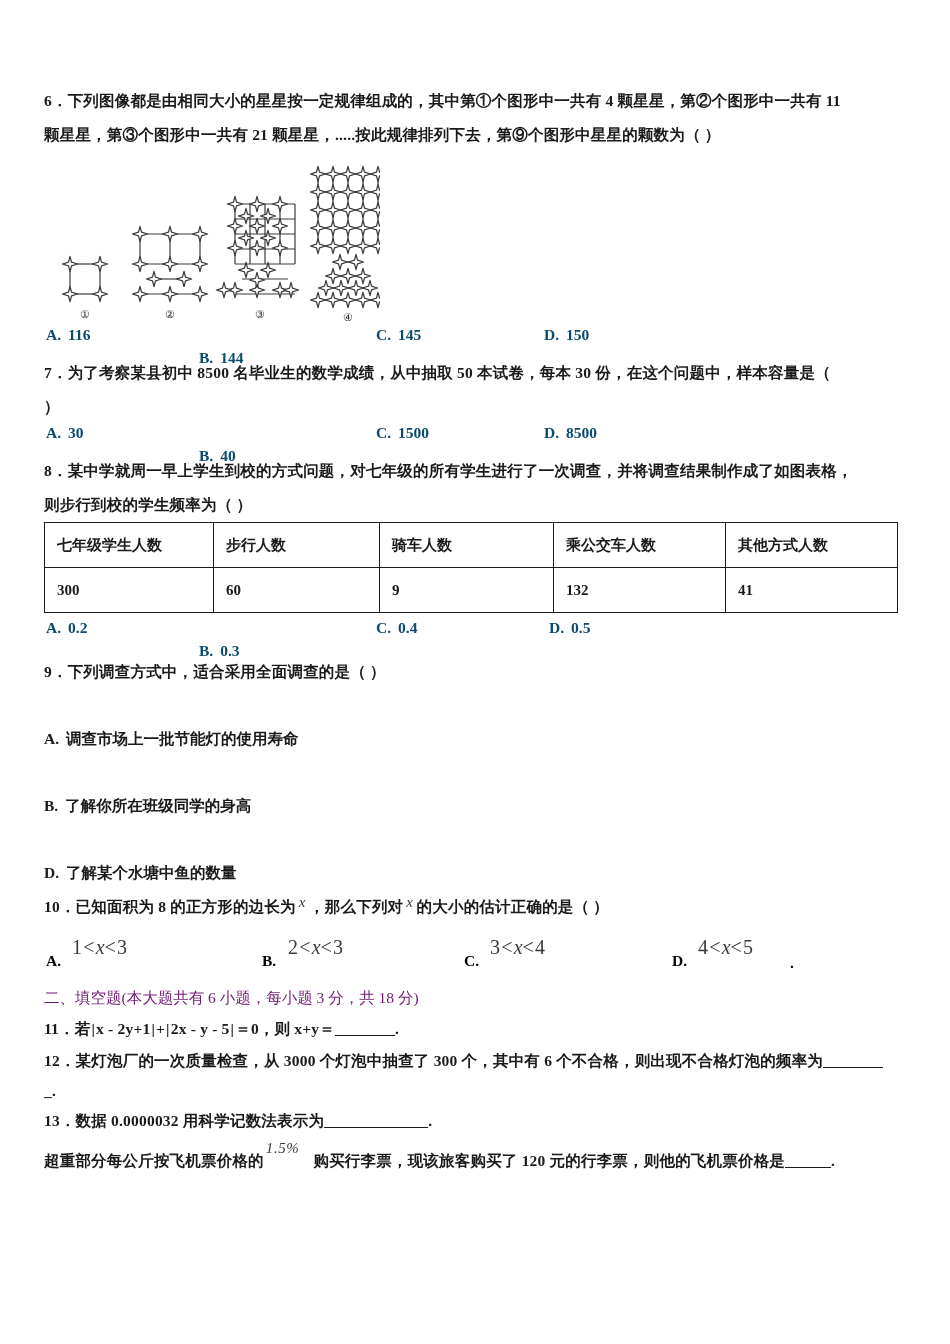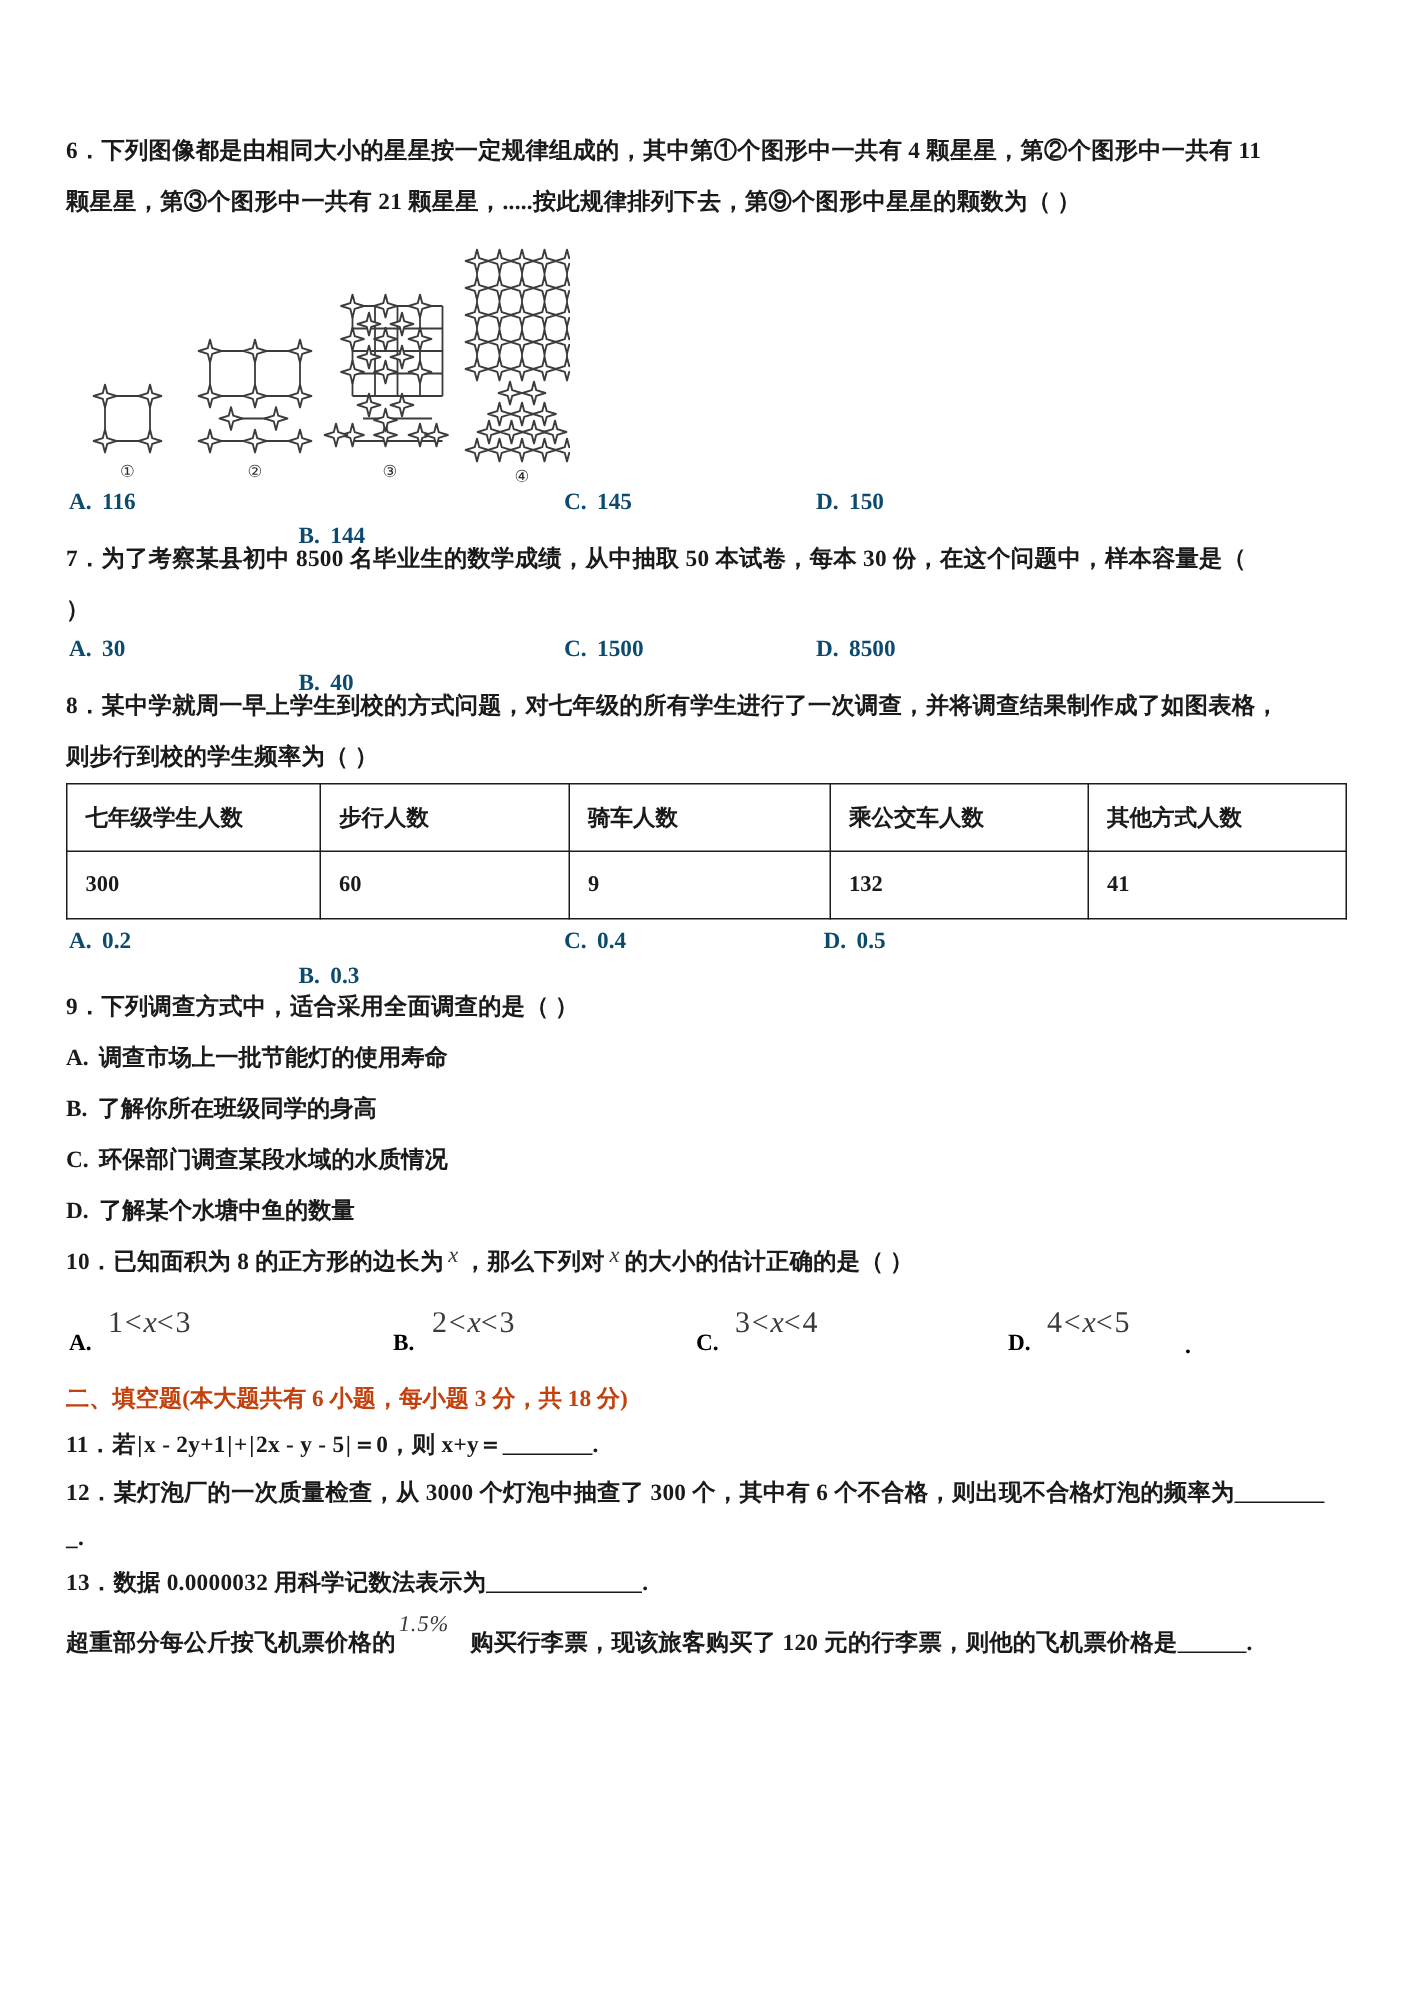--- a/index.html
+++ b/index.html
@@ -102,20 +102,21 @@
     font-weight: 700;
   }
 
   
   .stmt {
     font-size: 15.5px;
     font-weight: 700;
     line-height: 34px;
     color: #1a1a1a;
     white-space: nowrap;
+    margin-top: 33px;
   }
   .stmt .lab { margin-right: 7px; }
 
   
   .figure-wrap {
     position: relative;
     height: 168px;
     margin-top: 6px;
     margin-left: 6px;
   }
@@ -141,23 +142,23 @@
   }
   table.survey col.k1 { width: 169px; }
   table.survey col.k2 { width: 166px; }
   table.survey col.k3 { width: 174px; }
   table.survey col.k4 { width: 172px; }
   table.survey col.k5 { width: 172px; }
 
   
   .section-head {
     font-size: 15.5px;
-    font-weight: 700;
+    font-weight: 400;
     line-height: 32px;
-    color: #c2410c;
+    color: #701a75;
     margin-top: 12px;
   }
 
   
   .blank {
     display: inline-block;
     border-bottom: 1.5px solid #1a1a1a;
     min-width: 46px;
     height: 14px;
     vertical-align: -2px;
@@ -397,23 +398,20 @@
       <span class="qnum">9．</span><span>下列调查方式中，适合采用全面调查的是（       ）</span>
     </div>
 
     <div class="stmt">
       <span class="lab">A.</span><span>调查市场上一批节能灯的使用寿命</span>
     </div>
     <div class="stmt">
       <span class="lab">B.</span><span>了解你所在班级同学的身高</span>
     </div>
     <div class="stmt">
-      <span class="lab">C.</span><span>环保部门调查某段水域的水质情况</span>
-    </div>
-    <div class="stmt">
       <span class="lab">D.</span><span>了解某个水塘中鱼的数量</span>
     </div>
 
     <div class="qline">
       <span class="qnum">10．</span><span>已知面积为 8 的正方形的边长为</span><span class="raised" style="top:-5px;padding:0 3px 0 3px;font-style:italic">x</span><span>，那么下列对</span><span class="raised" style="top:-5px;padding:0 3px 0 3px;font-style:italic">x</span><span>的大小的估计正确的是（   ）</span>
     </div>
 
     <div class="optrow-math">
       <span class="opt-math" style="left:2px">
         <span class="lab">A.</span>

